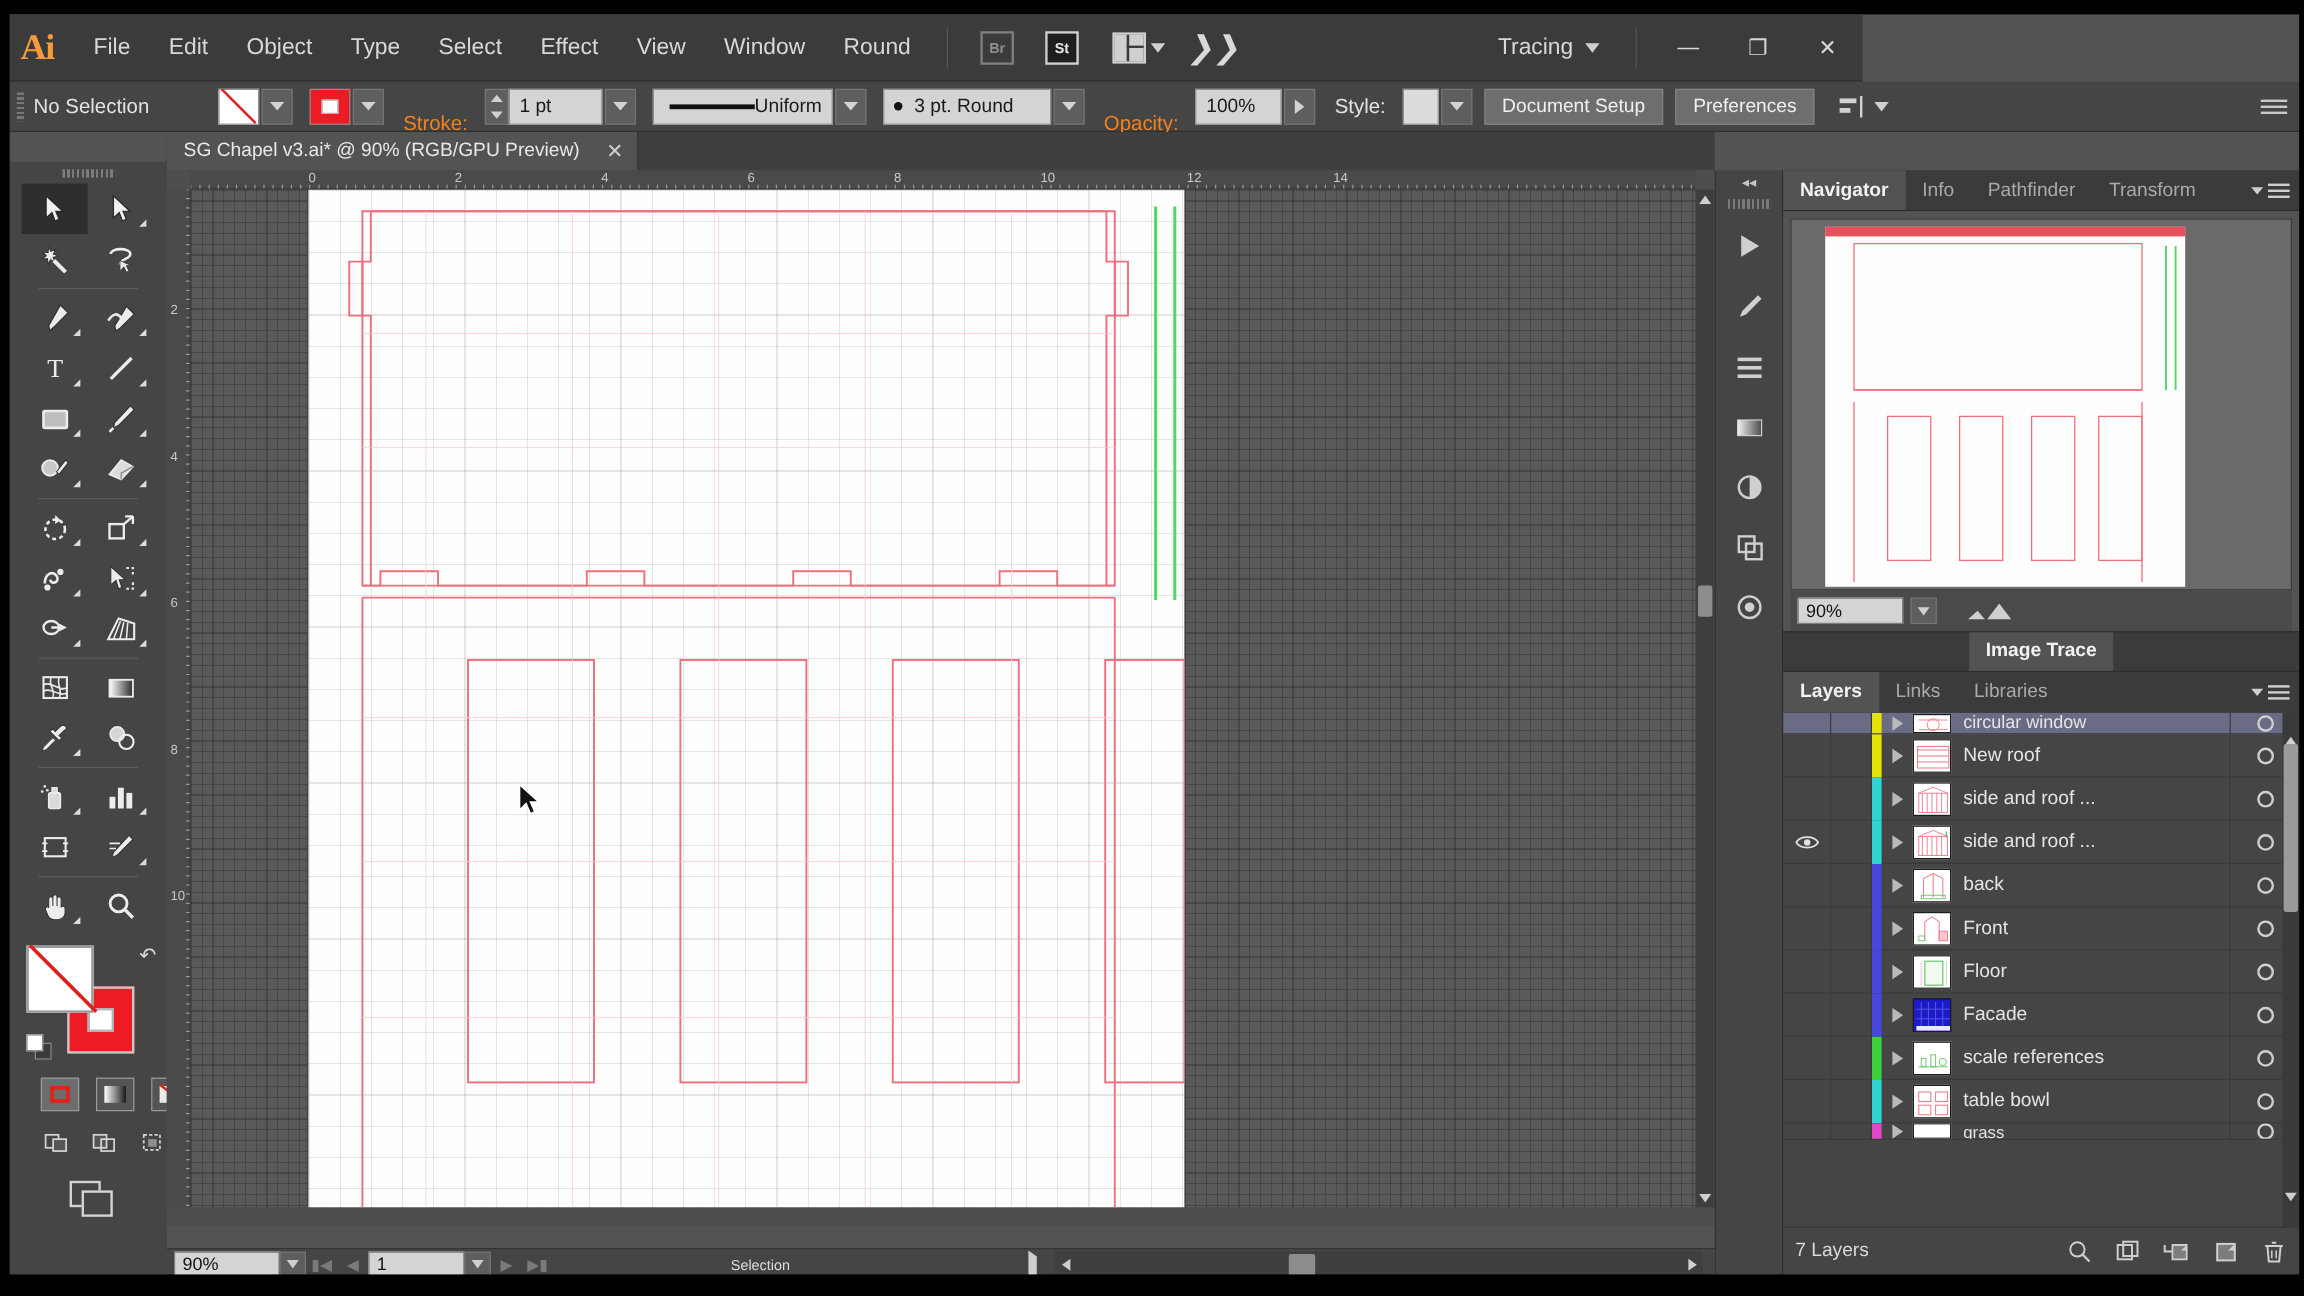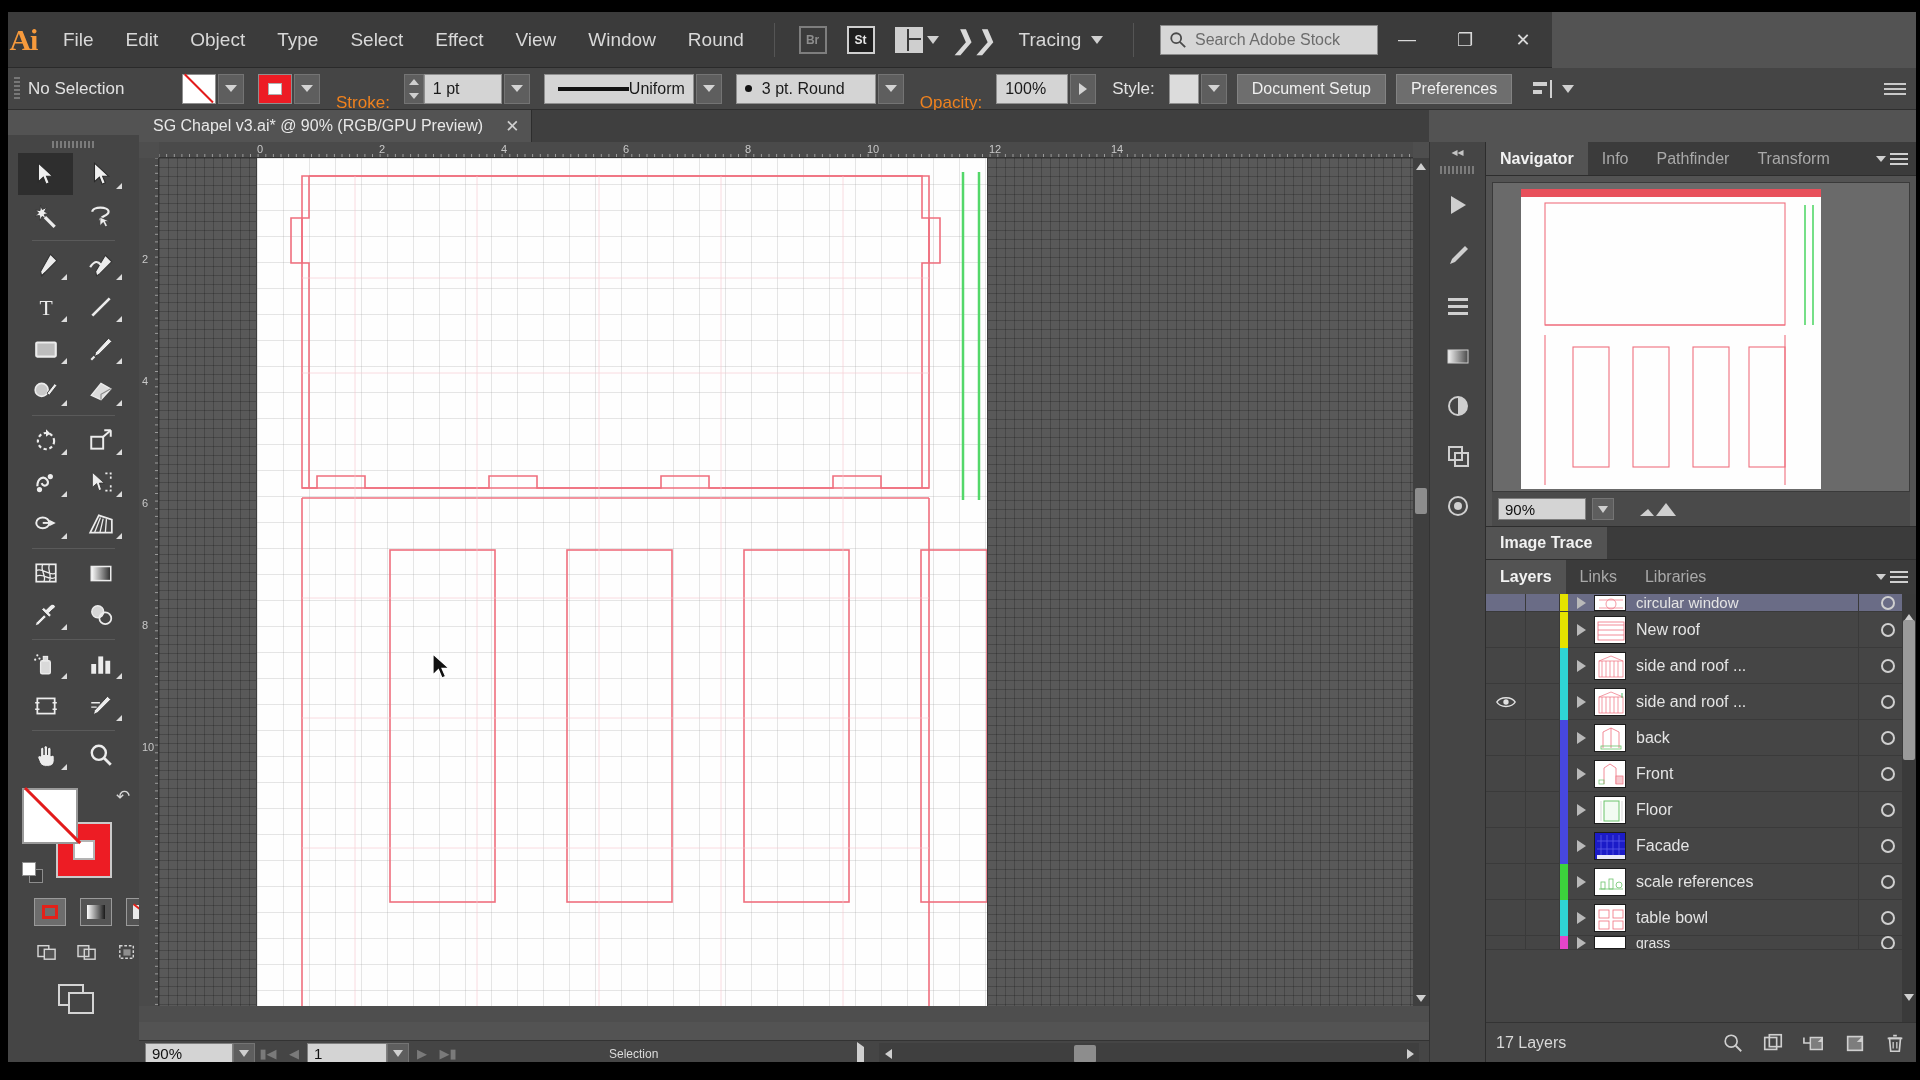--- a/index.html
+++ b/index.html
@@ -470,21 +470,21 @@
     width: 88px; height: 22px; background: #d4d4d4; border: 1px solid #7f7f7f;
     display: flex; align-items: center; padding-left: 6px;
     color: #111; font-size: 15px;
   }
   .mountain {
     display: flex; align-items: flex-end; gap: 3px; margin-left: 18px;
   }
 
   .imagetrace-bar {
     height: 34px; background: #3b3b3b; display: flex; align-items: stretch;
-    border-top: 1px solid #2d2d2d; border-bottom: 1px solid #2d2d2d;
+    border-top: 1px solid #2d2d2d; border-bottom: 1px solid #2d2d2d; justify-content: center;
   }
   .layers-tabrow {
     height: 34px; background: #3b3b3b; display: flex; align-items: stretch;
   }
   .layers-list {
     flex: 1; background: #454545; overflow: hidden; position: relative;
   }
   .layer-row {
     height: 36px; display: flex; align-items: center;
     border-bottom: 1px solid #3a3a3a;
@@ -579,27 +579,20 @@
     </div>
 
     <div style="flex:1"></div>
 
     <div class="menu-item" style="padding-right:6px">
       <span>Tracing</span>
     </div>
     <div class="caret-dn" style="margin-right:16px"></div>
     <div class="mb-sep"></div>
 
-    <div class="search-box">
-      <svg width="18" height="18" viewBox="0 0 20 20">
-        <circle cx="8" cy="8" r="5.5" fill="none" stroke="#4a4a4a" stroke-width="2"></circle>
-        <line x1="12" y1="12" x2="18" y2="18" stroke="#4a4a4a" stroke-width="2"></line>
-      </svg>
-      <span class="ph">Search Adobe Stock</span>
-    </div>
 
     <div class="win-btns">
       <div class="win-btn">—</div>
       <div class="win-btn">❐</div>
       <div class="win-btn close">✕</div>
     </div>
   </div>
 
   <div class="controlbar">
     <div class="grip"></div>
@@ -1686,21 +1679,21 @@
       </div>
 
       <div class="lr-scroll">
         <div style="position:absolute;left:2px;top:3px"><span class="tri-up"></span></div>
         <div class="thumb"></div>
         <div style="position:absolute;left:2px;bottom:3px"><span class="tri-dn"></span></div>
       </div>
     </div>
 
     <div class="layers-footer">
-      <span class="lf-count">17 Layers</span>
+      <span class="lf-count">7 Layers</span>
       <span class="lf-icons">
         <span class="lf-ic">
           <svg width="22" height="22" viewBox="0 0 24 24">
               <circle cx="10" cy="10" r="6.5" fill="none" stroke="#cfcfcf" stroke-width="1.8"></circle>
               <line x1="15" y1="15" x2="21" y2="21" stroke="#cfcfcf" stroke-width="2"></line>
             </svg>
         </span>
         <span class="lf-ic">
           <svg width="22" height="22" viewBox="0 0 24 24">
               <rect x="3" y="6" width="13" height="13" fill="none" stroke="#cfcfcf" stroke-width="1.8"></rect>

